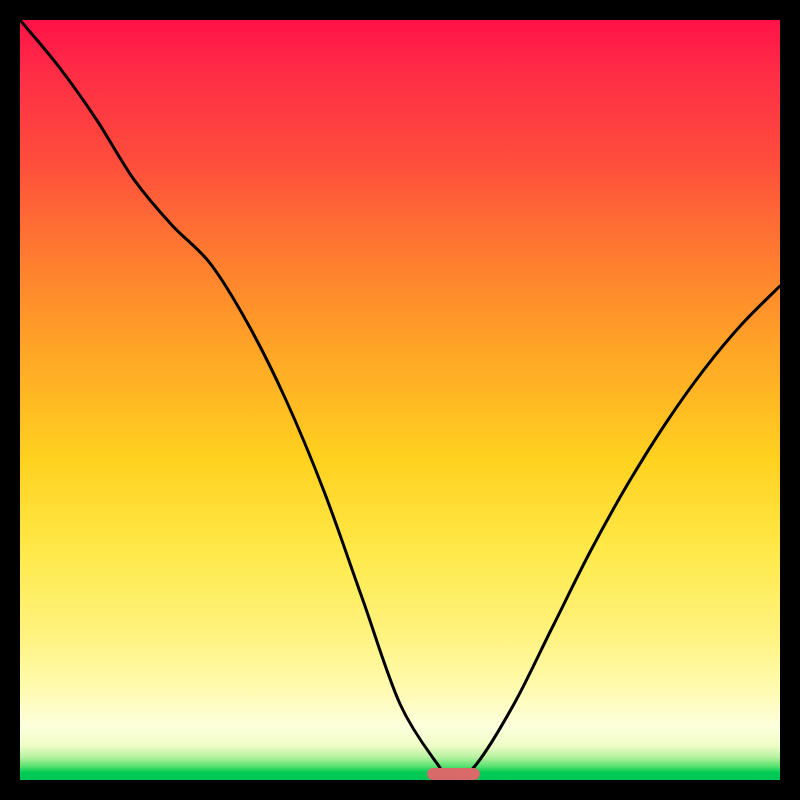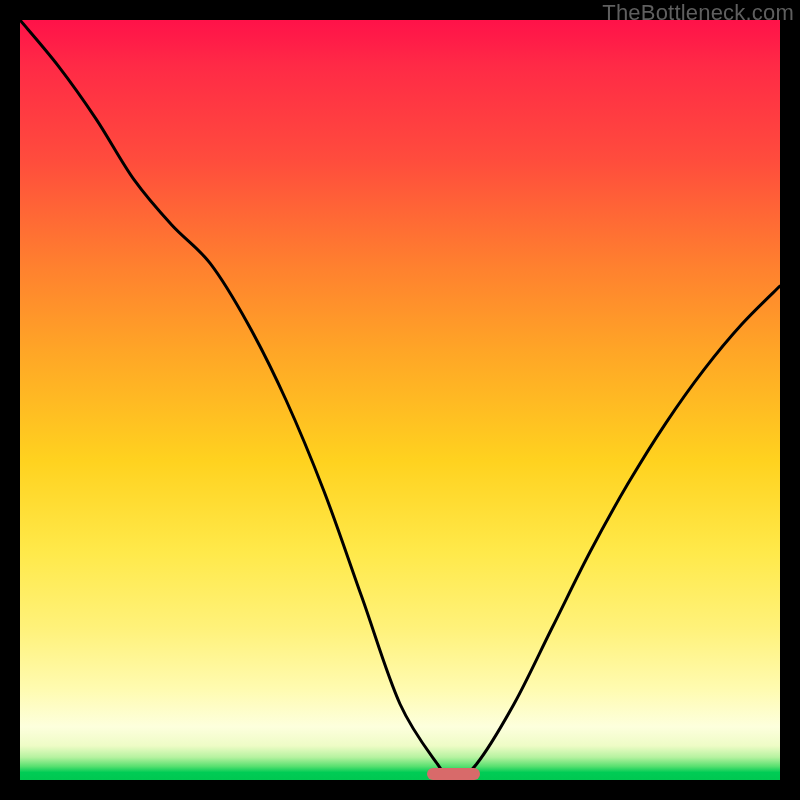--- a/index.html
+++ b/index.html
@@ -74,15 +74,14 @@
   <div class="plot-area">
 
     <svg class="curve" viewBox="0 0 760 760" preserveAspectRatio="none">
       <path id="curve-path" d="M 0.0 0.0 C 6.3 7.6, 25.3 29.1, 38.0 45.6 C 50.7 62.1, 63.3 79.8, 76.0 98.8 C 88.7 117.8, 101.3 141.9, 114.0 159.6 C 126.7 177.3, 139.3 191.3, 152.0 205.2 C 164.7 219.1, 177.3 226.7, 190.0 243.2 C 202.7 259.7, 215.3 281.2, 228.0 304.0 C 240.7 326.8, 253.3 352.1, 266.0 380.0 C 278.7 407.9, 291.3 438.3, 304.0 471.2 C 316.7 504.1, 329.3 542.1, 342.0 577.6 C 354.7 613.1, 367.3 656.1, 380.0 684.0 C 392.7 711.9, 409.1 732.1, 418.0 744.8 C 426.9 757.5, 426.9 760.0, 433.2 760.0 C 439.5 760.0, 445.9 757.5, 456.0 744.8 C 466.1 732.1, 481.3 706.8, 494.0 684.0 C 506.7 661.2, 519.3 633.3, 532.0 608.0 C 544.7 582.7, 557.3 556.1, 570.0 532.0 C 582.7 507.9, 595.3 485.1, 608.0 463.6 C 620.7 442.1, 633.3 421.8, 646.0 402.8 C 658.7 383.8, 671.3 366.1, 684.0 349.6 C 696.7 333.1, 709.3 317.9, 722.0 304.0 C 734.7 290.1, 753.7 272.3, 760.0 266.0" fill="none" stroke="#000" stroke-width="3" stroke-linejoin="round" stroke-linecap="round"></path>
     </svg>
 
     <div id="marker" class="marker" style="left: 406.6px; top: 747.84px; width: 53.2px; height: 12.16px;"></div>
 
   </div>
 
-  <div class="watermark">TheBottleneck.com</div>
 
 </div>
 
 </body></html>

